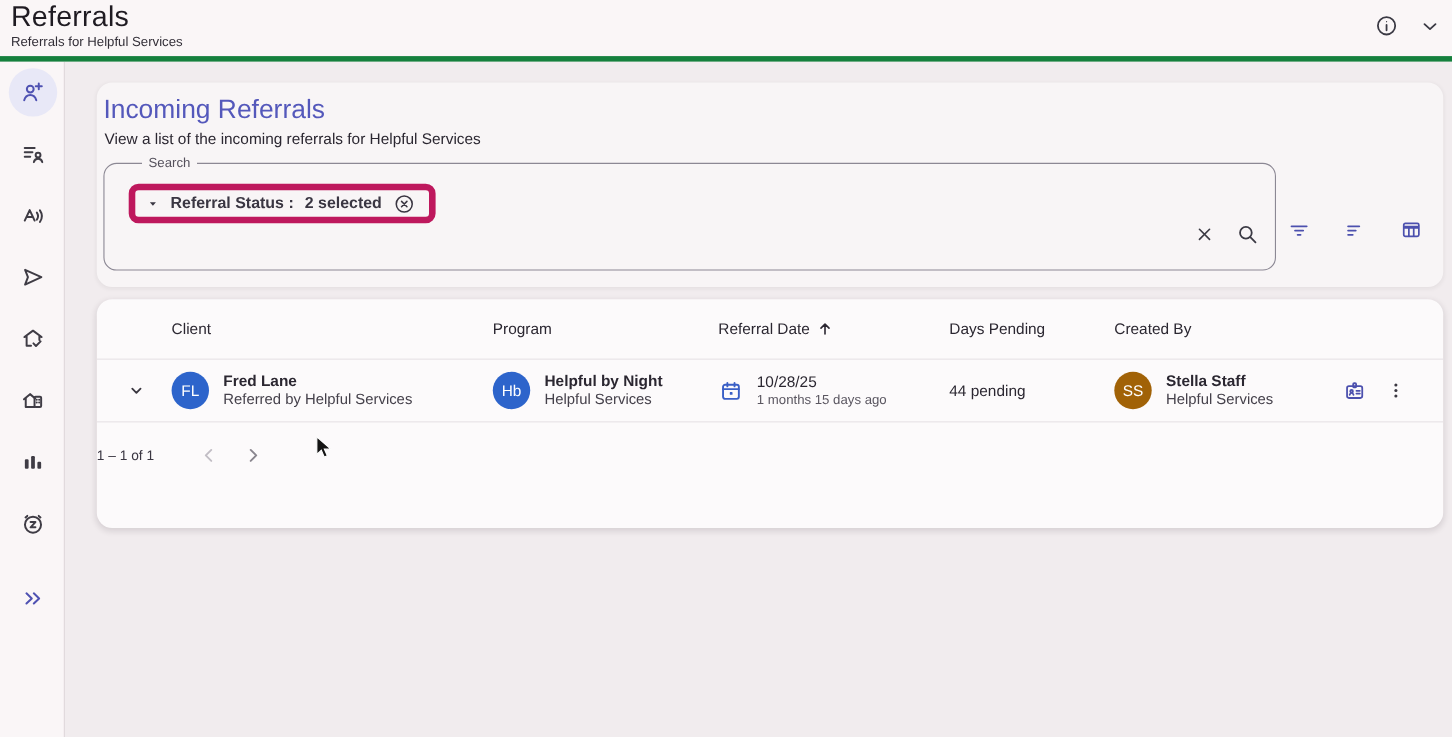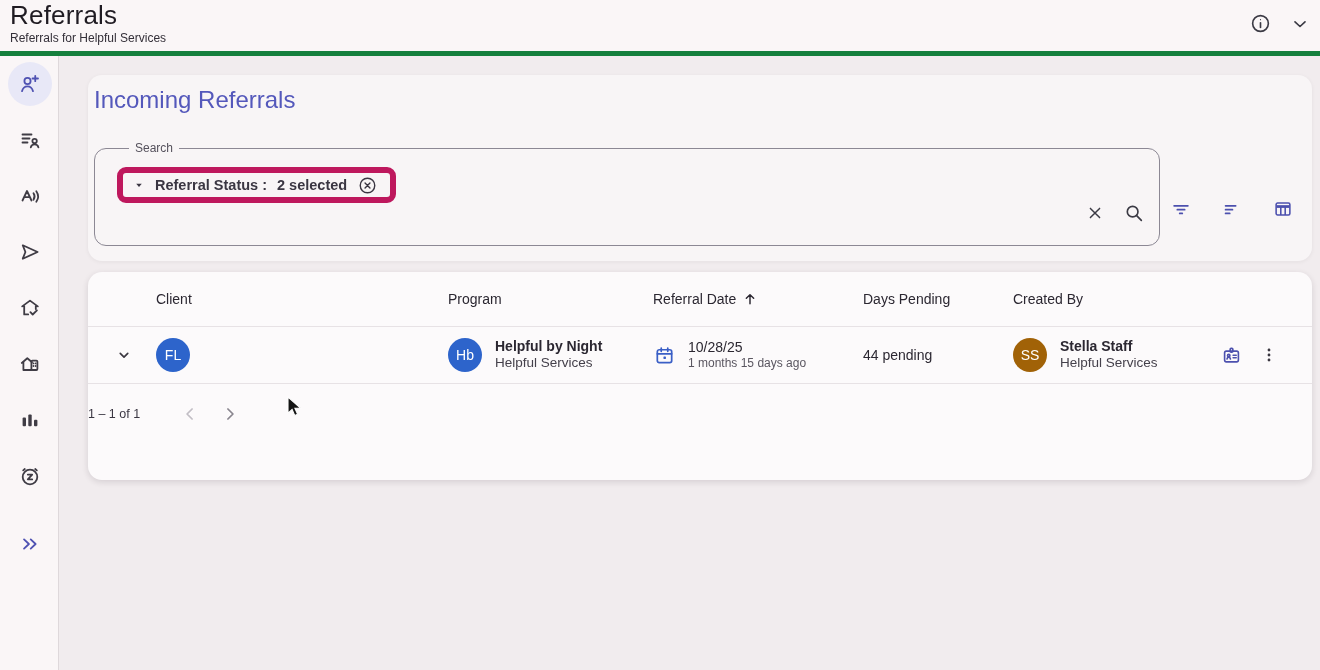--- a/index.html
+++ b/index.html
@@ -233,20 +233,21 @@
       </svg>
     </span>
       </span>
   </button>
 </nav>
 
 <main class="main">
 
   <section class="card1">
     <h1 class="section-heading">Incoming Referrals</h1>
+    <div class="section-desc">View a list of the incoming referrals for Helpful Services</div>
 
     <fieldset class="search-box">
       <legend>Search</legend>
       <div class="chip">
         <span class="caret">
           <svg width="12" height="12" viewBox="0 0 24 24" fill="currentColor">
               <path d="M6.5 9.5h11L12 16z"></path>
             </svg>
         </span>
         <span class="chip-label">Referral Status :</span>
@@ -336,20 +337,24 @@
           <span>
             <svg width="20" height="20" viewBox="0 0 24 24" fill="none" stroke="currentColor" stroke-width="2" stroke-linecap="round" stroke-linejoin="round">
               <path d="M7.5 10 12 14.5 16.5 10"></path>
             </svg>
           </span>
         </button>
       </div>
       <div class="cell">
         <div class="identity">
           <span class="avatar" style="background: rgb(45, 100, 203);">FL</span>
+          <span>
+            <div class="name">Fred Lane</div>
+            <div class="sub">Referred by Helpful Services</div>
+          </span>
         </div>
       </div>
       <div class="cell">
         <div class="identity">
           <span class="avatar" style="background: rgb(45, 100, 203);">Hb</span>
           <span>
             <div class="name">Helpful by Night</div>
             <div class="sub">Helpful Services</div>
           </span>
         </div>

